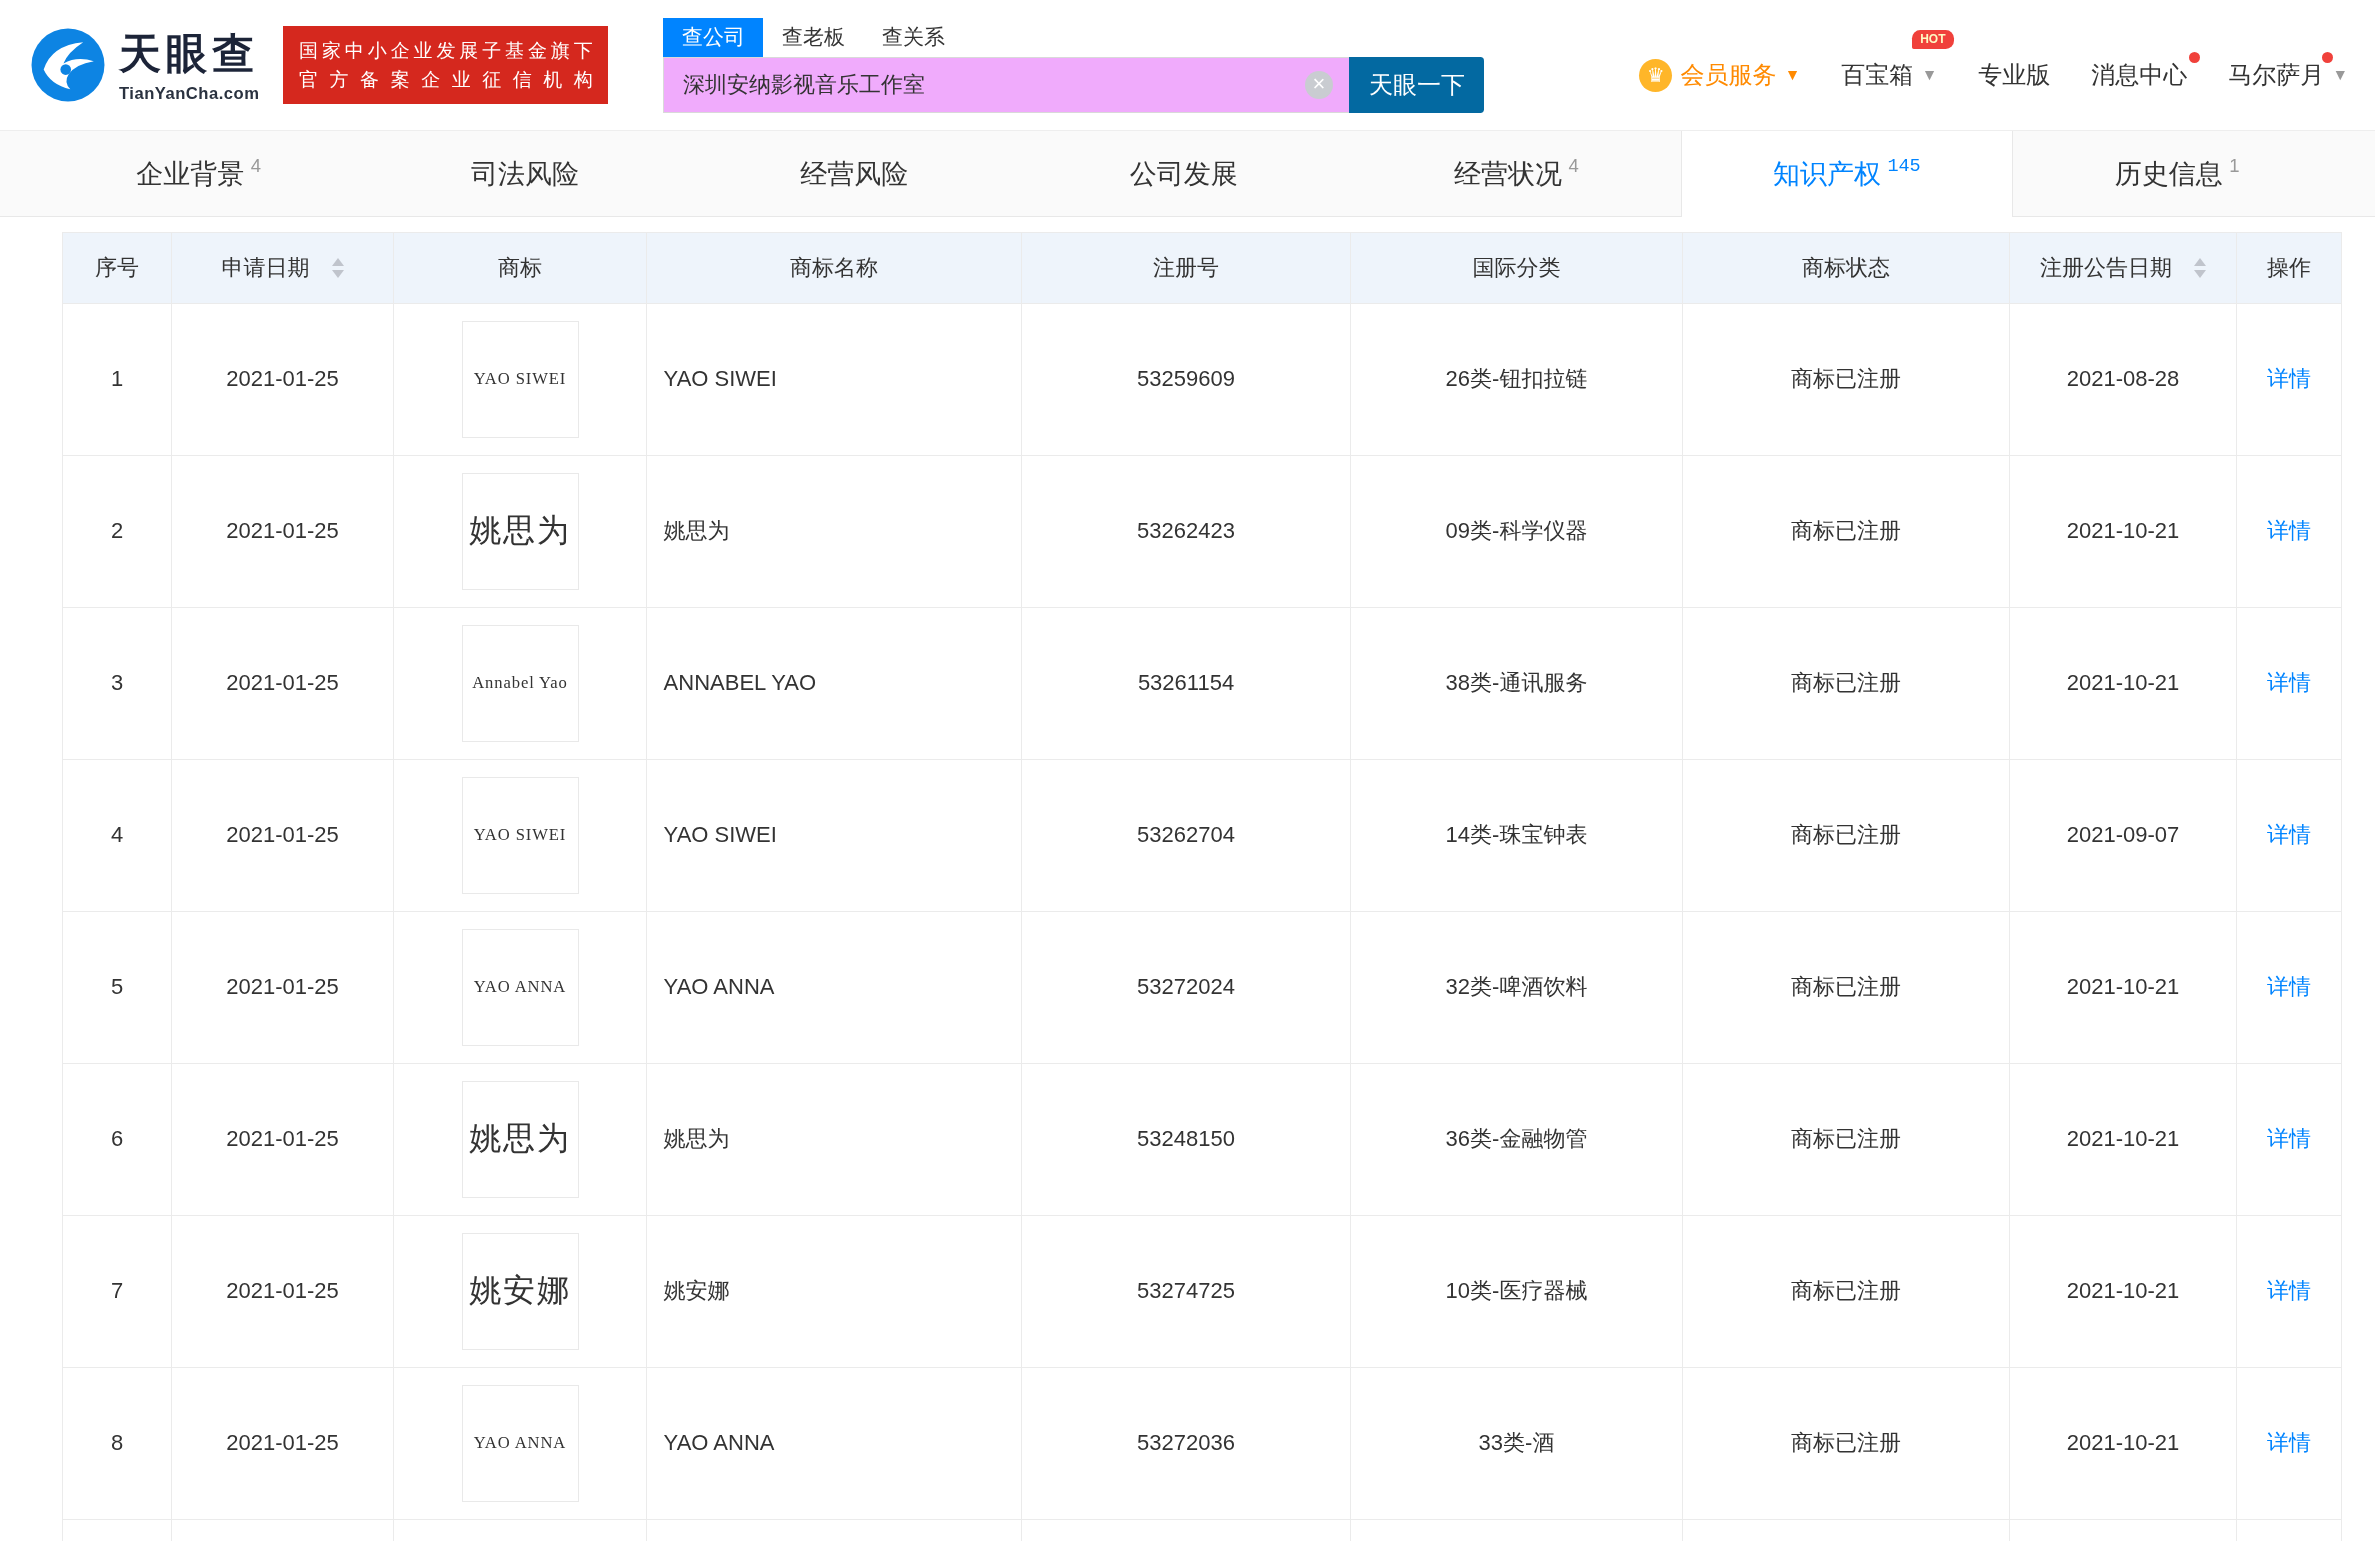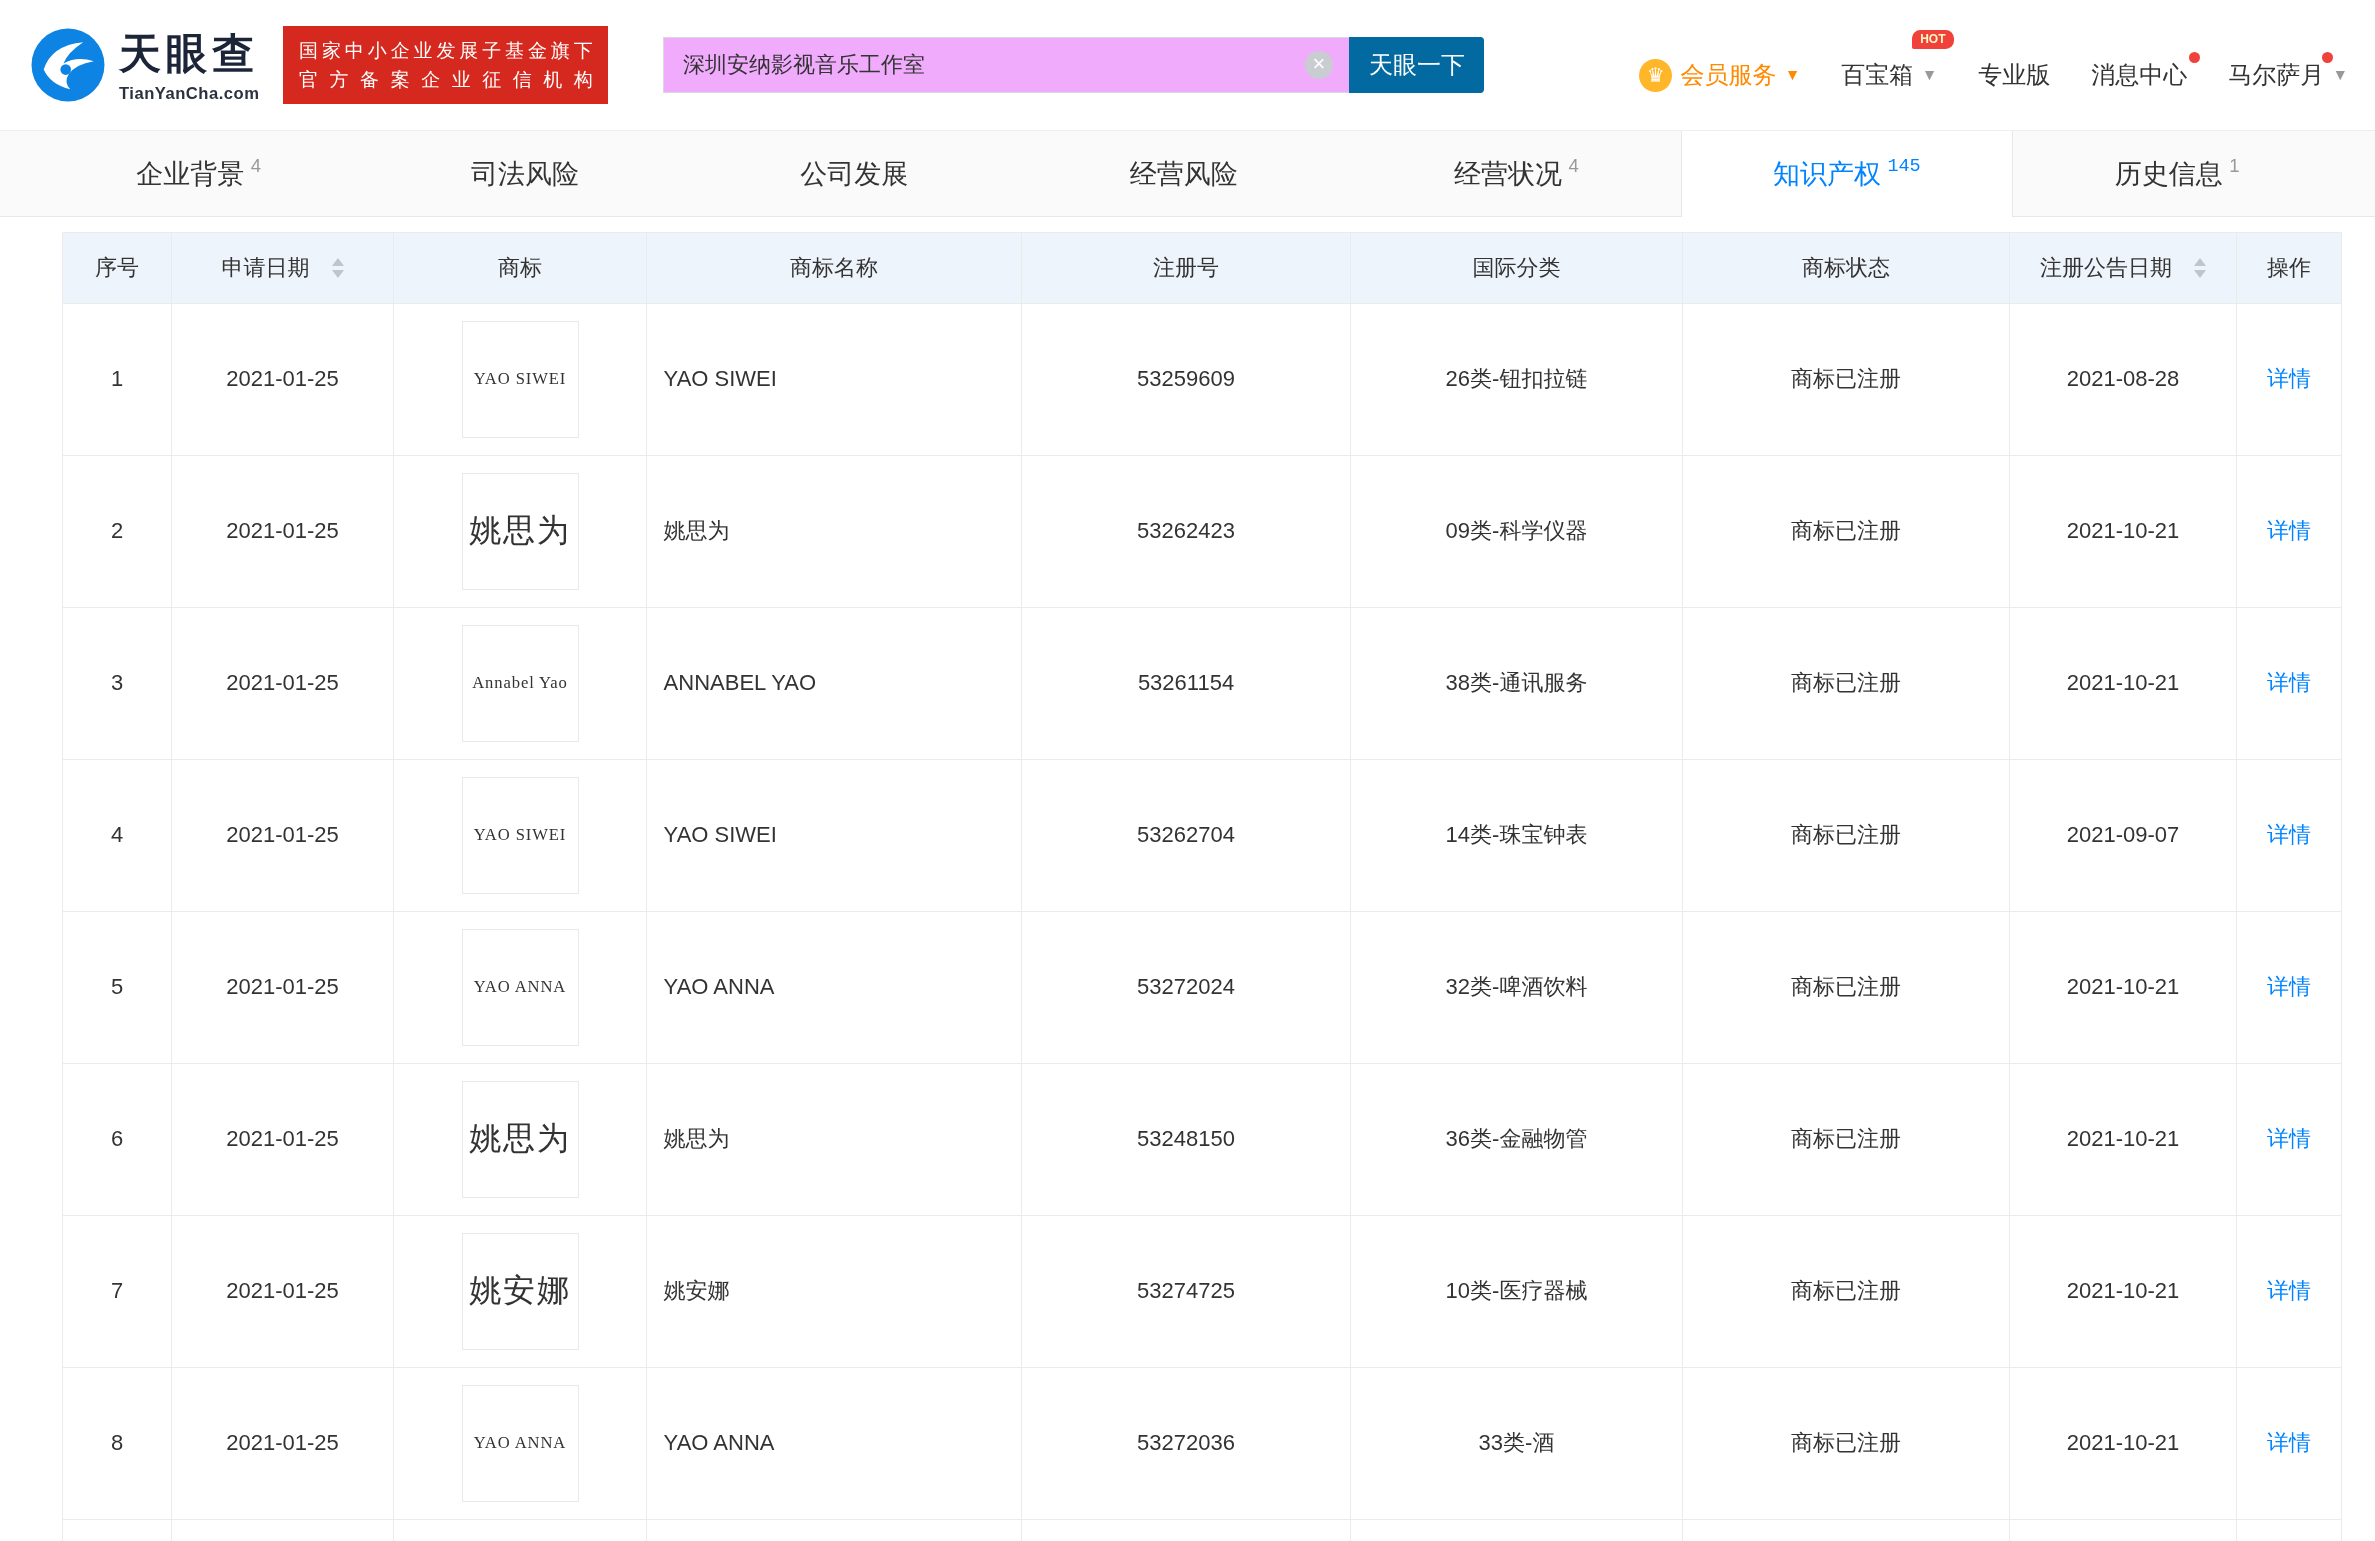--- a/index.html
+++ b/index.html
@@ -89,20 +89,25 @@
       <div class="logo-en">TianYanCha.com</div>
     </div>
   </div>
 
   <div class="gov-badge">
     <div>国家中小企业发展子基金旗下</div>
     <div>官方备案企业征信机构</div>
   </div>
 
   <div class="search">
+    <div class="search-tabs">
+      <span class="search-tab active">查公司</span>
+      <span class="search-tab">查老板</span>
+      <span class="search-tab">查关系</span>
+    </div>
     <div class="search-bar">
       <div class="input-wrap">
         <input type="text" value="深圳安纳影视音乐工作室" style="">
         <span class="clear-btn">×</span>
       </div>
       <button class="search-btn">天眼一下</button>
     </div>
   </div>
 
   <div class="top-nav">
@@ -135,25 +140,25 @@
   <div class="tabs">
     <div class="tab">
       <span>企业背景</span>
         <span class="tab-count">4</span>
     </div>
     <div class="tab">
       <span>司法风险</span>
         <span class="tab-count"></span>
     </div>
     <div class="tab">
+      <span>经营风险</span>
+        <span class="tab-count"></span>
+    </div>
+    <div class="tab">
       <span>公司发展</span>
-        <span class="tab-count"></span>
-    </div>
-    <div class="tab">
-      <span>经营风险</span>
         <span class="tab-count"></span>
     </div>
     <div class="tab">
       <span>经营状况</span>
         <span class="tab-count">4</span>
     </div>
     <div class="tab active">
       <span>知识产权</span>
         <span class="tab-count">145</span>
     </div>

